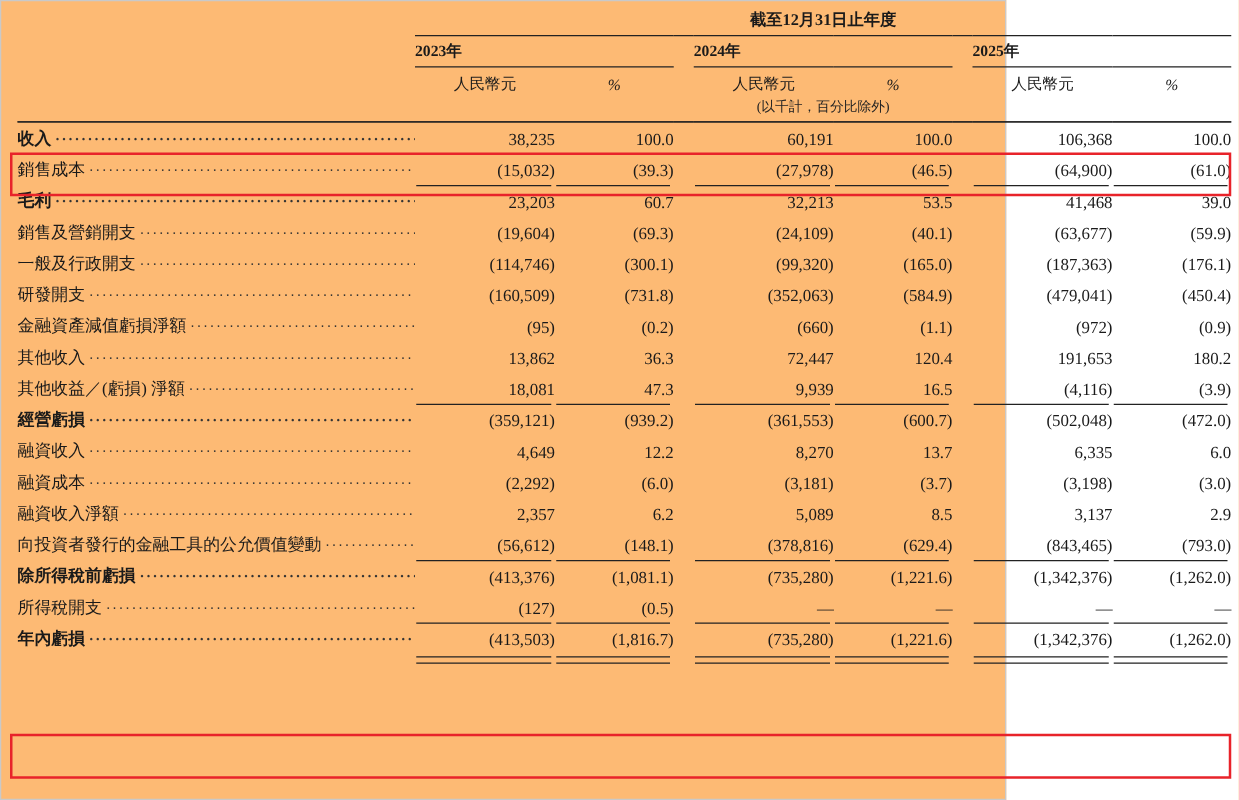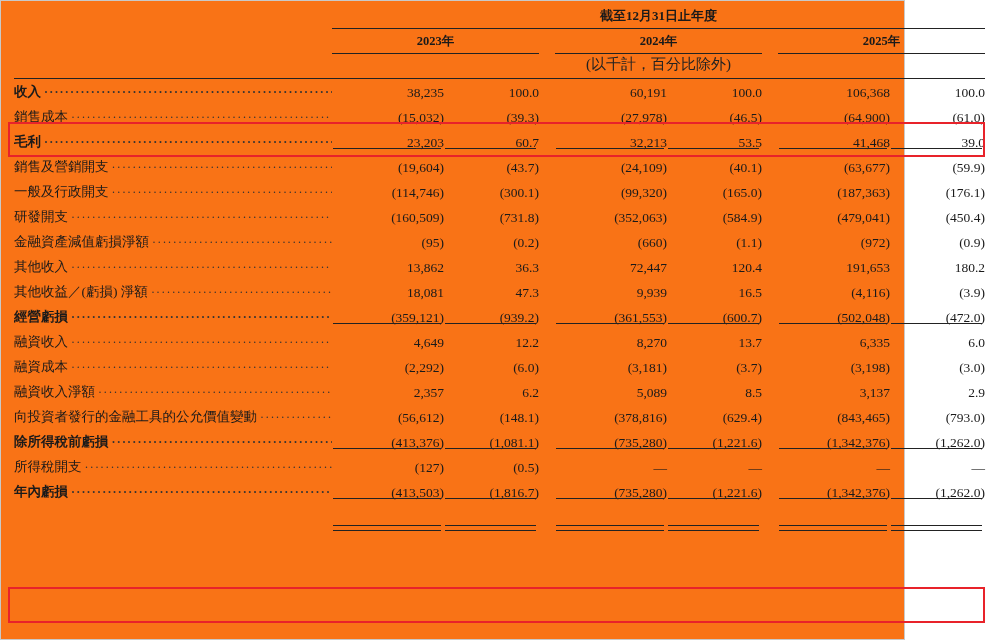--- a/index.html
+++ b/index.html
@@ -9,25 +9,25 @@
   body {
     width: 991px;
     height: 640px;
     background: #ffffff;
     font-family: "Liberation Serif", "DejaVu Serif", serif;
     color: #1a1a1a;
     overflow: hidden;
   }
   #page {
     position: relative;
-    width: 905px;
+    width: 805px;
     height: 640px;
     box-sizing: border-box;
     border: 1px solid #c9c9c9;
-    background: #f97316;
+    background: #fdba74;
   }
   table.fin {
     border-collapse: collapse;
     width: 963px;
     margin: 6px 0 0 13px;
     table-layout: fixed;
     font-size: 13px;
   }
   table.fin col.label { width: 318px; }
   table.fin col.num   { width: 112px; }
@@ -40,33 +40,33 @@
     font-weight: normal;
   }
   .hdr-top {
     text-align: center;
     font-size: 13px;
     padding-bottom: 3px;
     font-weight: bold;
   }
   .rule-top { border-bottom: 1px solid #222; }
   .hdr-year {
-    text-align: center;
+    text-align: left;
     font-size: 12.5px;
     padding: 4px 0 3px 0;
     font-weight: bold;
   }
   .hdr-sub {
     text-align: center;
     font-size: 12.5px;
     padding: 5px 0 1px 0;
   }
   .hdr-note {
     text-align: center;
-    font-size: 15px;
+    font-size: 11px;
     padding: 1px 0 4px 0;
     color: #222;
   }
   .pct-sym { font-style: italic; }
 
   tr.data td {
     font-size: 13.5px;
     padding: 3px 0 3px 0;
     height: 19px;
   }
@@ -143,20 +143,31 @@
       <tr>
         <td></td>
         <td class="hdr-year rule-top" colspan="2">2023年</td>
         <td></td>
         <td class="hdr-year rule-top" colspan="2">2024年</td>
         <td></td>
         <td class="hdr-year rule-top" colspan="2">2025年</td>
       </tr>
       <tr>
         <td></td>
+        <td class="hdr-sub">人民幣元</td>
+        <td class="hdr-sub pct-sym">%</td>
+        <td></td>
+        <td class="hdr-sub">人民幣元</td>
+        <td class="hdr-sub pct-sym">%</td>
+        <td></td>
+        <td class="hdr-sub">人民幣元</td>
+        <td class="hdr-sub pct-sym">%</td>
+      </tr>
+      <tr>
+        <td></td>
         <td></td>
         <td></td>
         <td></td>
         <td class="hdr-note" colspan="2">(以千計，百分比除外)</td>
         <td></td>
         <td></td>
         <td></td>
       </tr>
 
       <tr class="sep-line">
@@ -194,21 +205,21 @@
           <td></td>
           <td class="num">32,213</td>
           <td class="pct">53.5</td>
           <td></td>
           <td class="num">41,468</td>
           <td class="pct">39.0</td>
         </tr>
         <tr class="data">
           <td class="label"><span>銷售及營銷開支</span><span class="dots">····························································</span></td>
           <td class="num">(19,604)</td>
-          <td class="pct">(43.7)</td>
+          <td class="pct">(69.3)</td>
           <td></td>
           <td class="num">(24,109)</td>
           <td class="pct">(40.1)</td>
           <td></td>
           <td class="num">(63,677)</td>
           <td class="pct">(59.9)</td>
         </tr>
         <tr class="data">
           <td class="label"><span>一般及行政開支</span><span class="dots">····························································</span></td>
           <td class="num">(114,746)</td>

